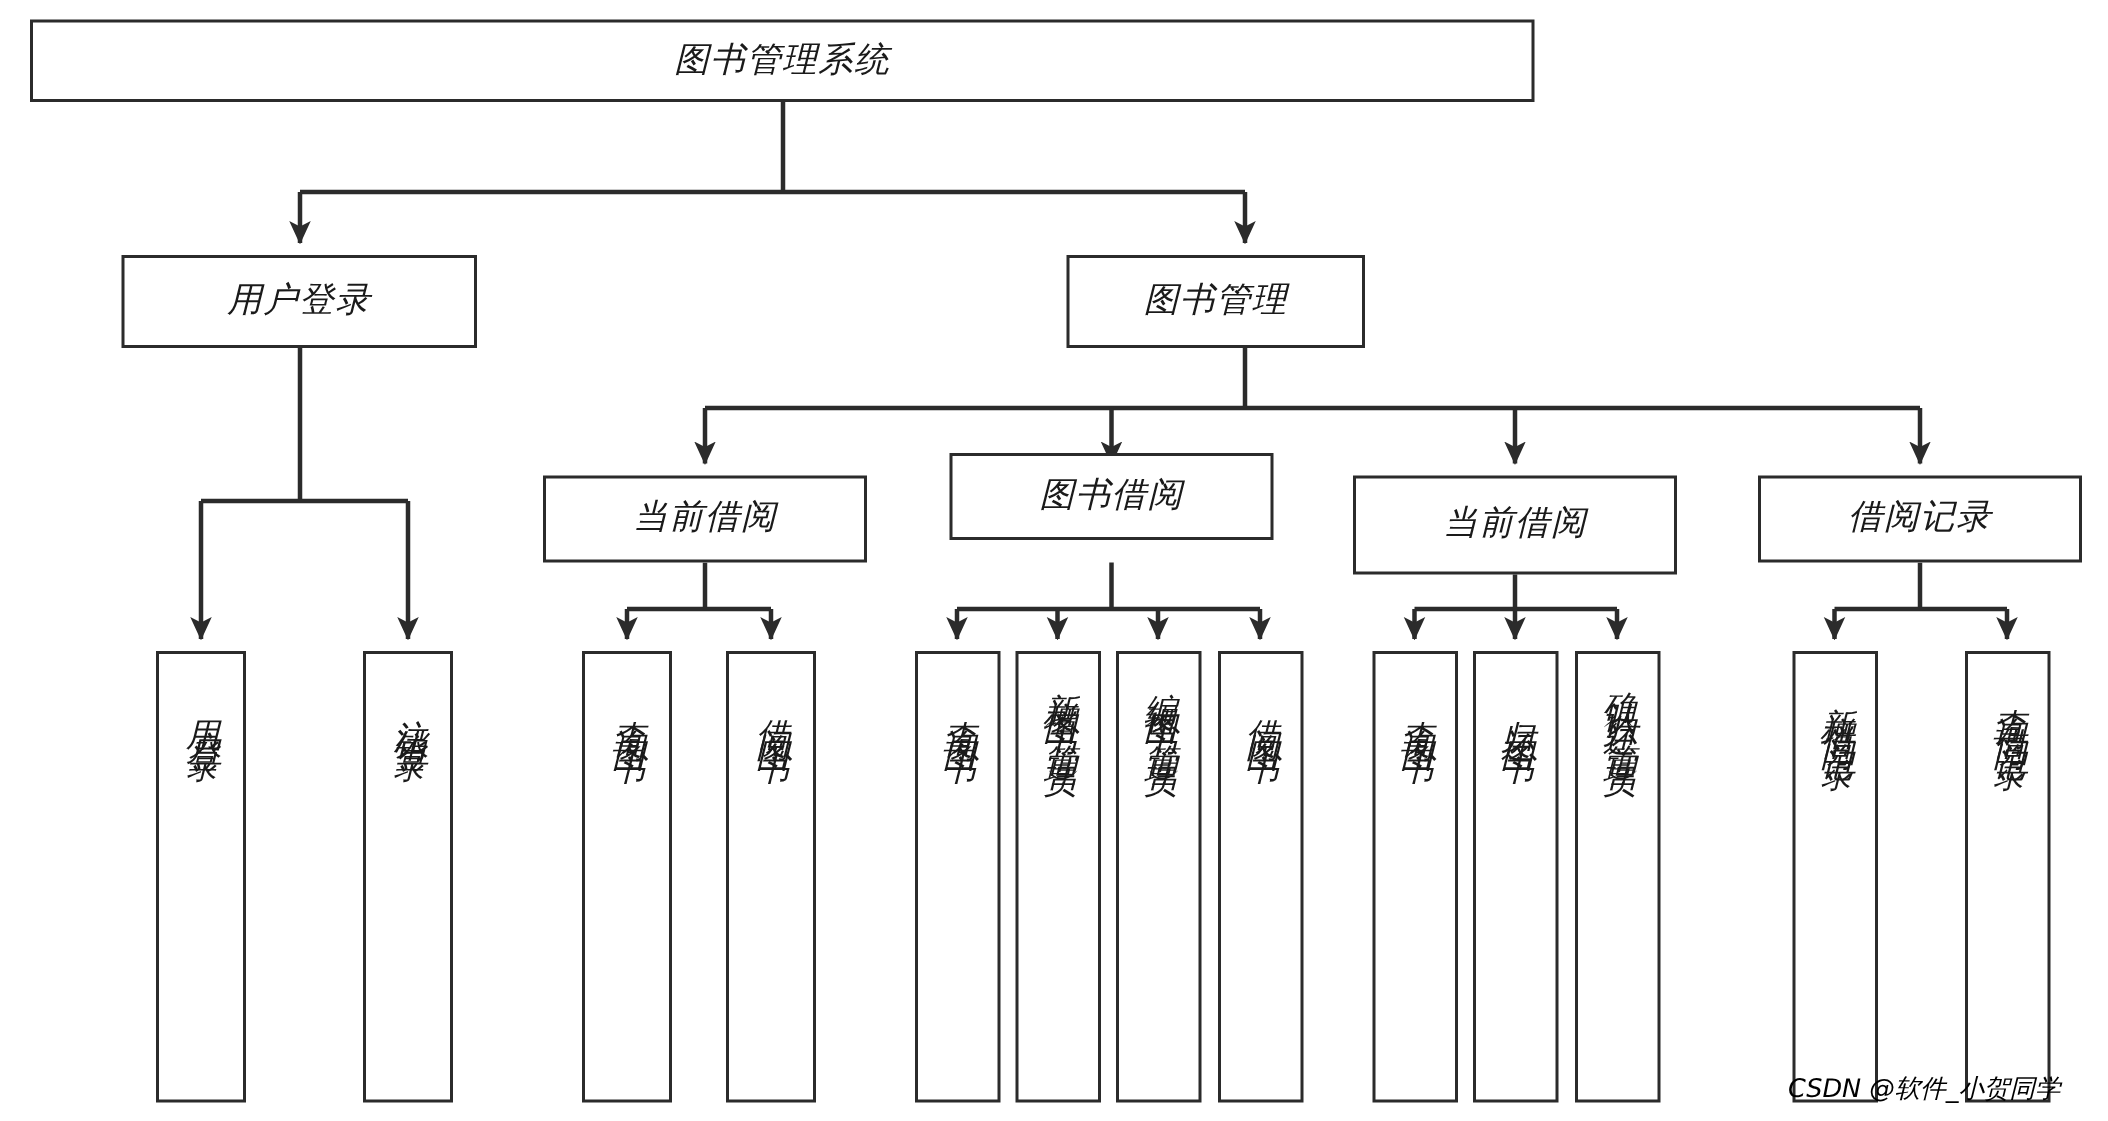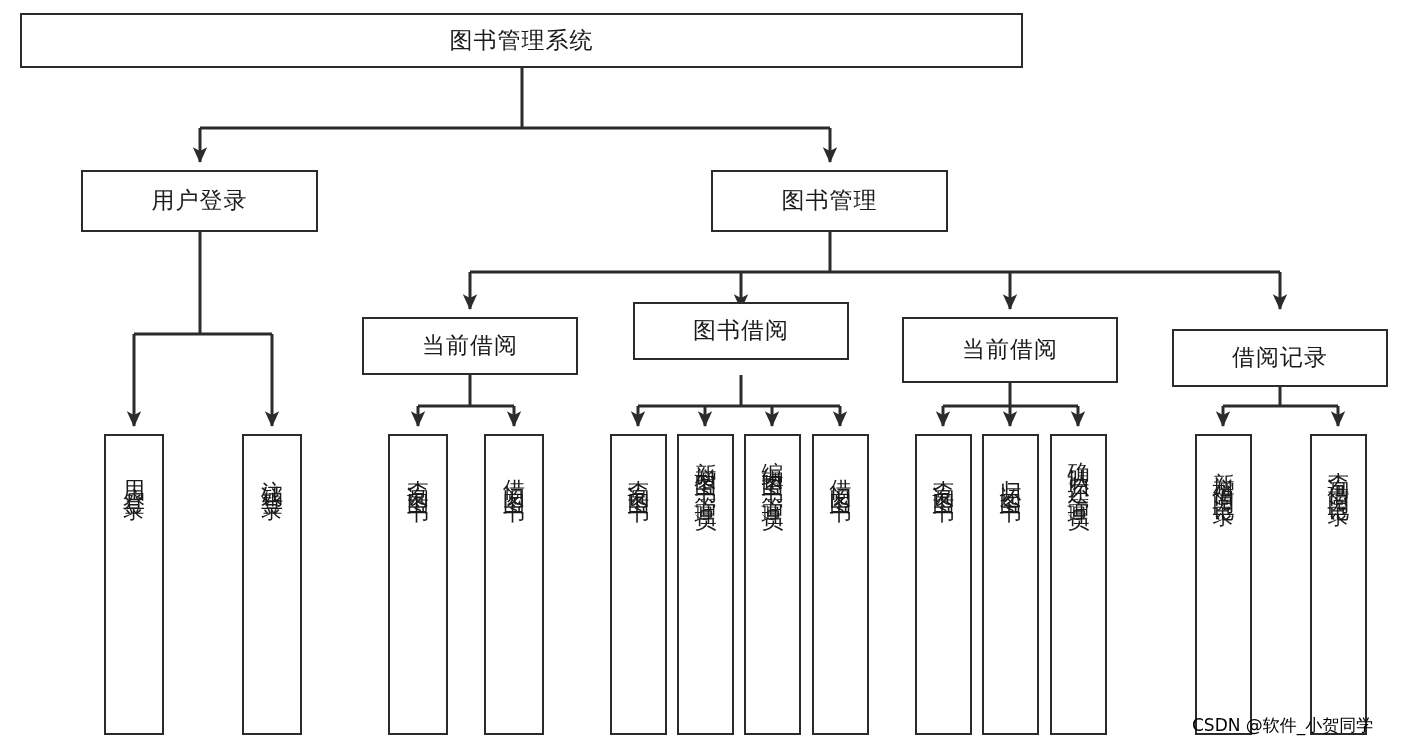--- a/index.html
+++ b/index.html
@@ -10,20 +10,21 @@
   }
   body {
     font-family: "DejaVu Sans", "Liberation Sans", sans-serif;
   }
   #canvas {
     position: relative;
     width: 1405px;
     height: 747px;
     background: #ffffff;
     overflow: hidden;
+    font-style: italic;
   }
   #edges {
     position: absolute;
     left: 0;
     top: 0;
     width: 1405px;
     height: 747px;
     pointer-events: none;
   }
   .node {
@@ -125,34 +126,34 @@
     </g>
   </svg>
 
   <div class="node node-h" style="left:20px; top:13px; width:1003px; height:55px;">
     <span class="node-h">图书管理系统</span>
   </div>
 
   <div class="node node-h" style="left:81px; top:170px; width:237px; height:62px;">
     <span>用户登录</span>
   </div>
-  <div class="node node-h" style="left:711px; top:170px; width:237px; height:62px;">
+  <div class="node node-h" style="left:711px; top:170px; width:199px; height:62px;">
     <span>图书管理</span>
   </div>
 
   <div class="node node-h" style="left:362px; top:317px; width:216px; height:58px;">
     <span>当前借阅</span>
   </div>
   <div class="node node-h" style="left:633px; top:302px; width:216px; height:58px;">
     <span>图书借阅</span>
   </div>
   <div class="node node-h" style="left:902px; top:317px; width:216px; height:66px;">
     <span>当前借阅</span>
   </div>
-  <div class="node node-h" style="left:1172px; top:329px; width:216px; height:58px;">
+  <div class="node node-h" style="left:1172px; top:317px; width:216px; height:58px;">
     <span>借阅记录</span>
   </div>
 
   <div class="node node-v" style="left:104px; top:434px; width:60px; height:301px;">
     <span class="vlabel">用户登录</span>
   </div>
   <div class="node node-v" style="left:242px; top:434px; width:60px; height:301px;">
     <span class="vlabel">注销登录</span>
   </div>
 

